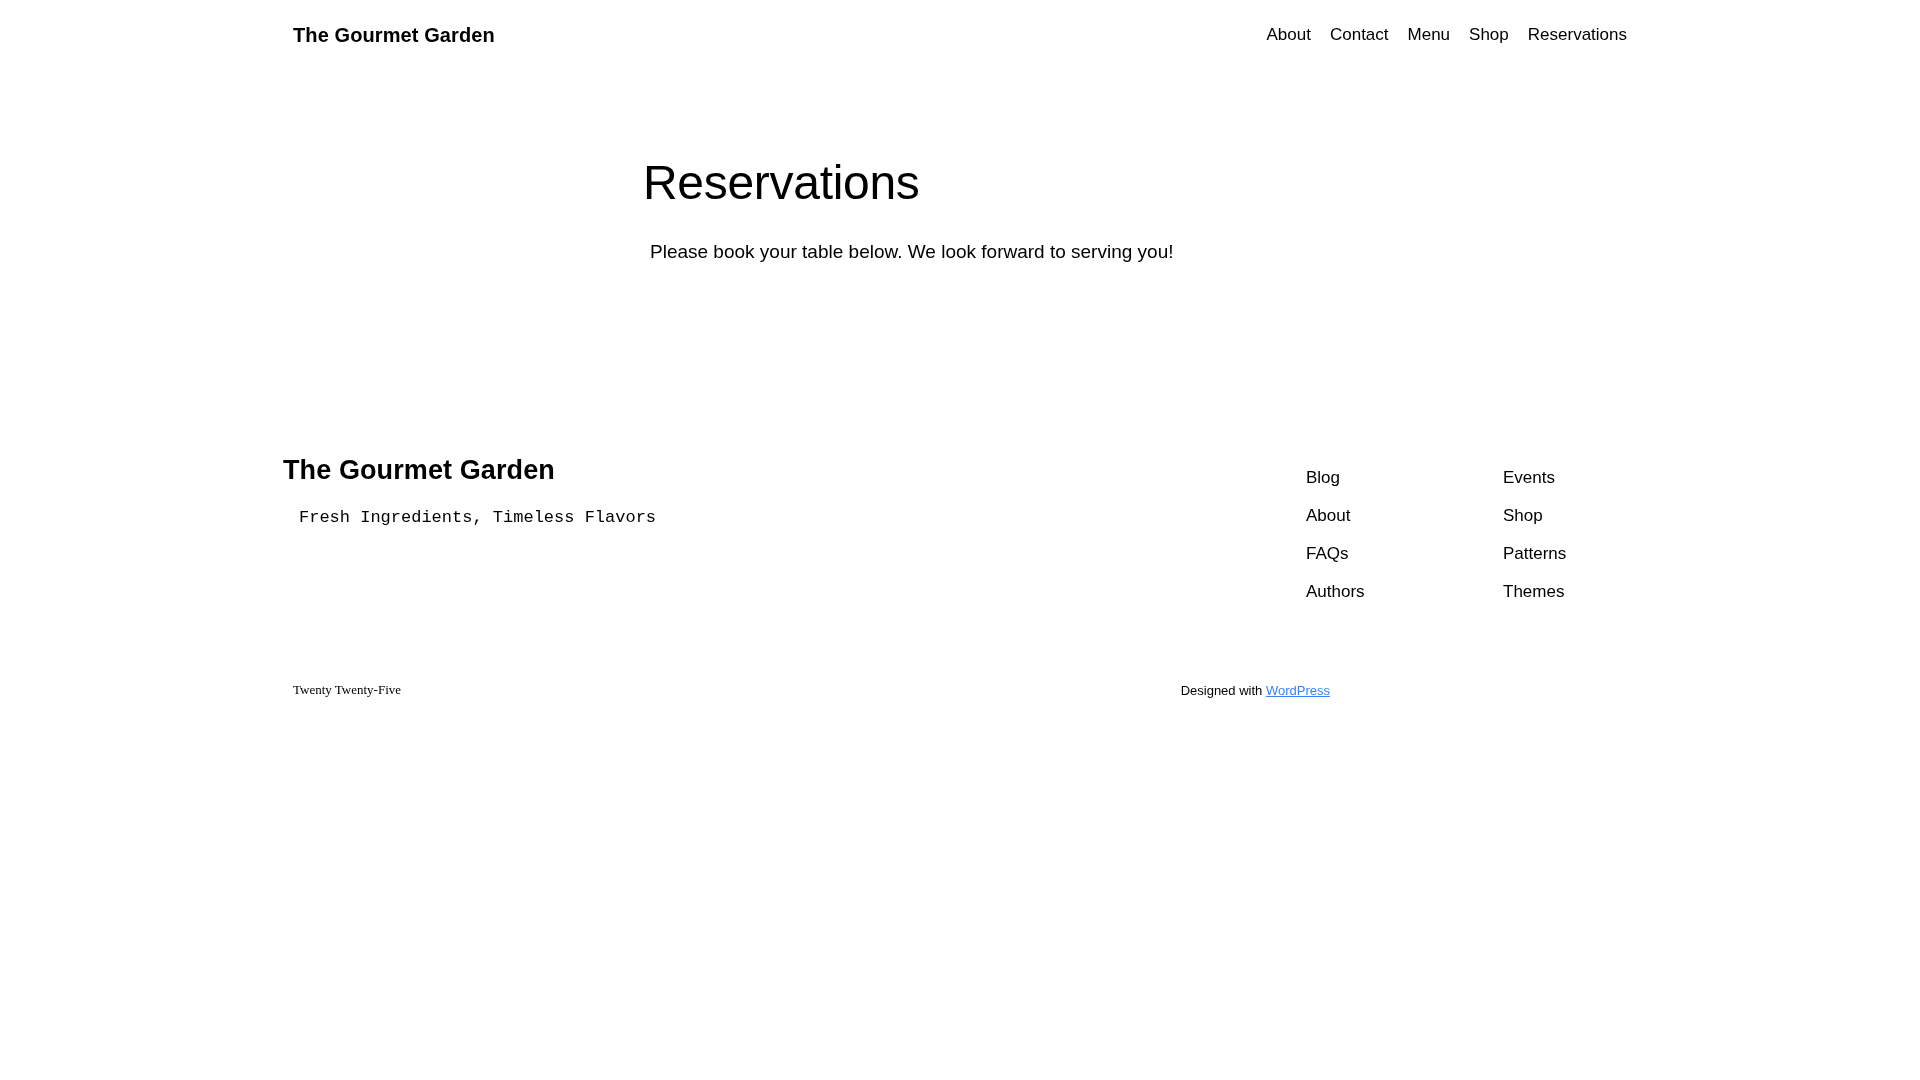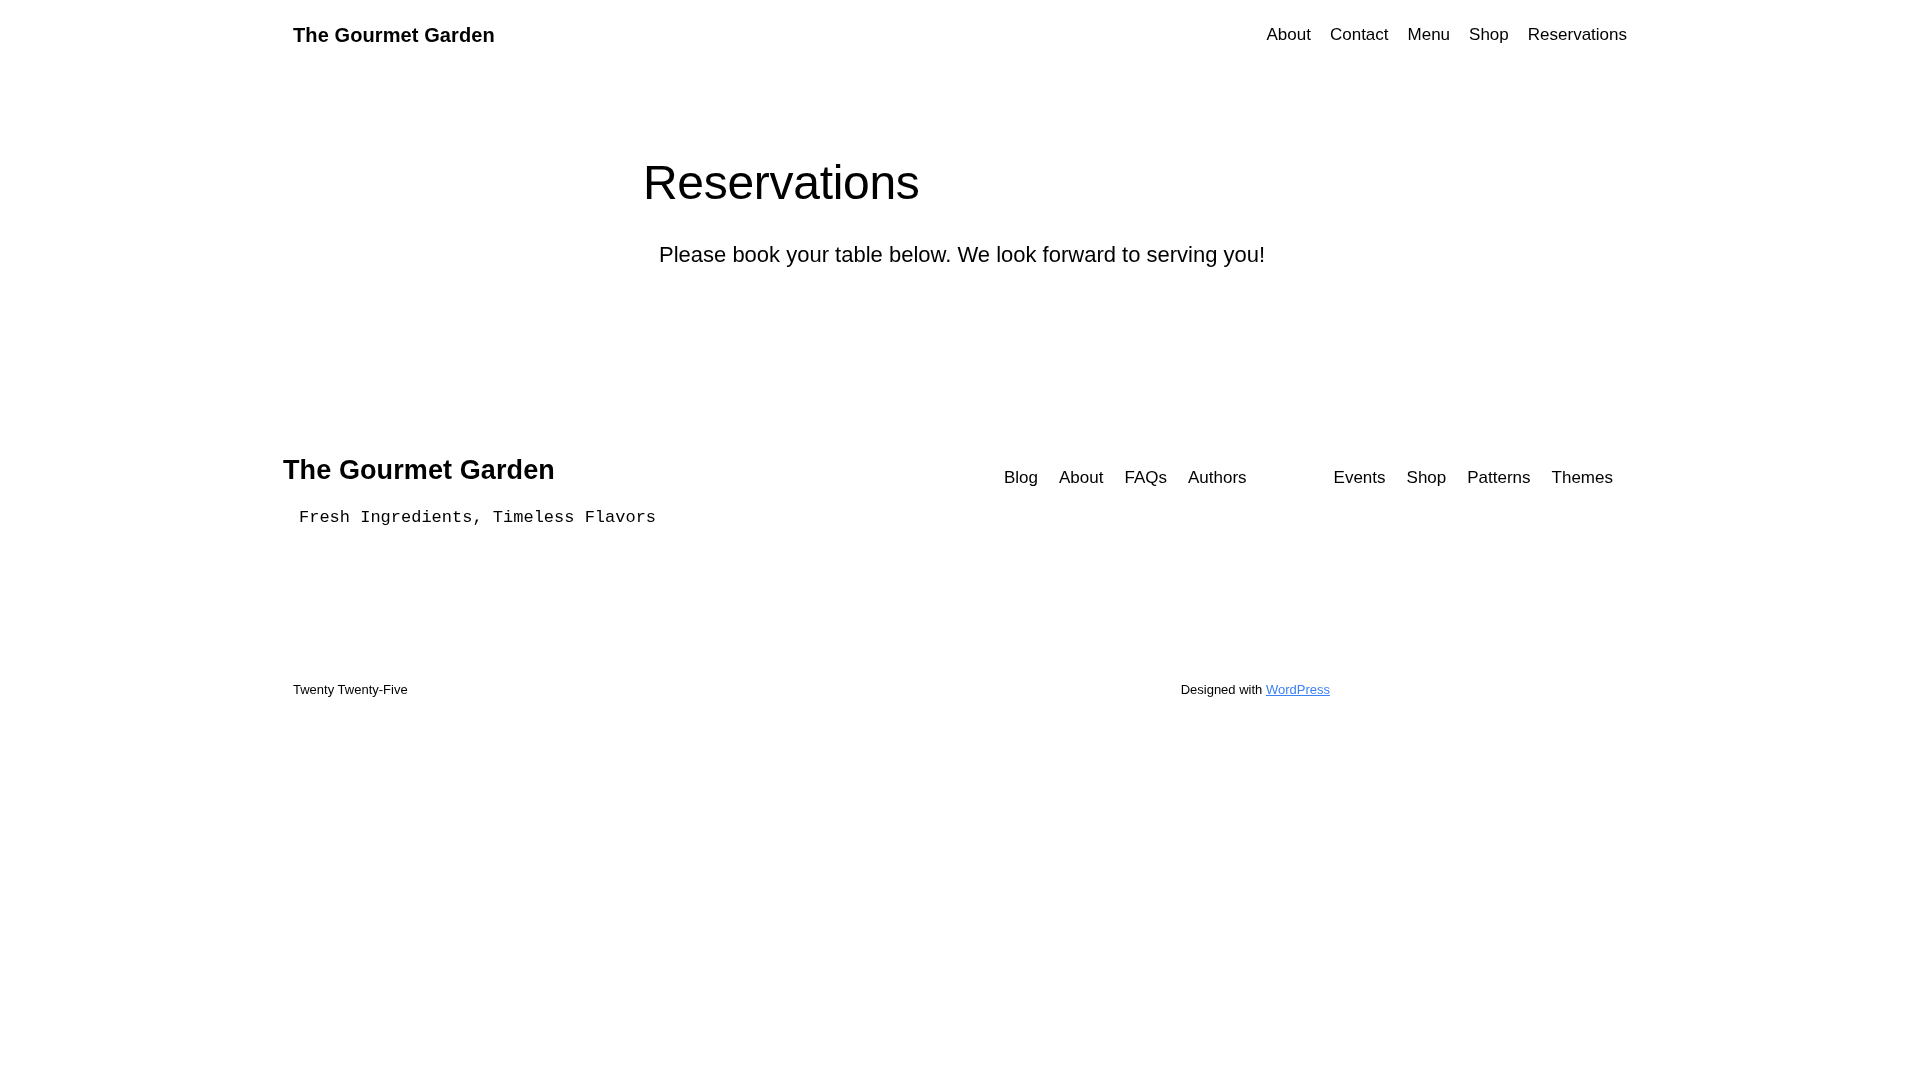--- a/index.html
+++ b/index.html
@@ -60,23 +60,23 @@
   }
   .page-heading {
     font-size: 48px;
     font-weight: normal;
     line-height: 1.15;
     margin: 0 0 28px 0;
     color: #000;
     letter-spacing: -0.3px;
   }
   .page-intro {
-    font-size: 22px;
+    font-size: 19px;
     line-height: 1.5;
-    margin: 16px;
+    margin: 7px;
     color: #000;
   }
 
   
   .site-footer {
     position: absolute;
     top: 455px;
     left: 0;
     width: 1920px;
   }
@@ -106,21 +106,21 @@
     font-family: Liberation Mono, monospace;
   }
   .footer-columns {
     display: flex;
     gap: 87px;
     padding-top: 14px;
     padding-right: 24px;
   }
   .footer-col {
     display: flex;
-    flex-direction: row;
+    flex-direction: column;
     gap: 21px;
     min-width: 110px;
   }
   .footer-link {
     font-size: 17px;
     color: #000;
     text-decoration: none;
     cursor: pointer;
     line-height: 1;
   }
@@ -132,20 +132,21 @@
     width: 1920px;
     display: flex;
     align-items: center;
     justify-content: space-between;
     padding: 0 590px 0 293px;
     font-size: 13px;
     color: #000;
   }
   .footer-credit {
     white-space: nowrap;
+    font-family: Liberation Serif, serif;
   }
   .designed-with {
     white-space: nowrap;
   }
   .wp-link {
     color: #3b82f6;
     text-decoration: underline;
     cursor: pointer;
   }
 </style>

